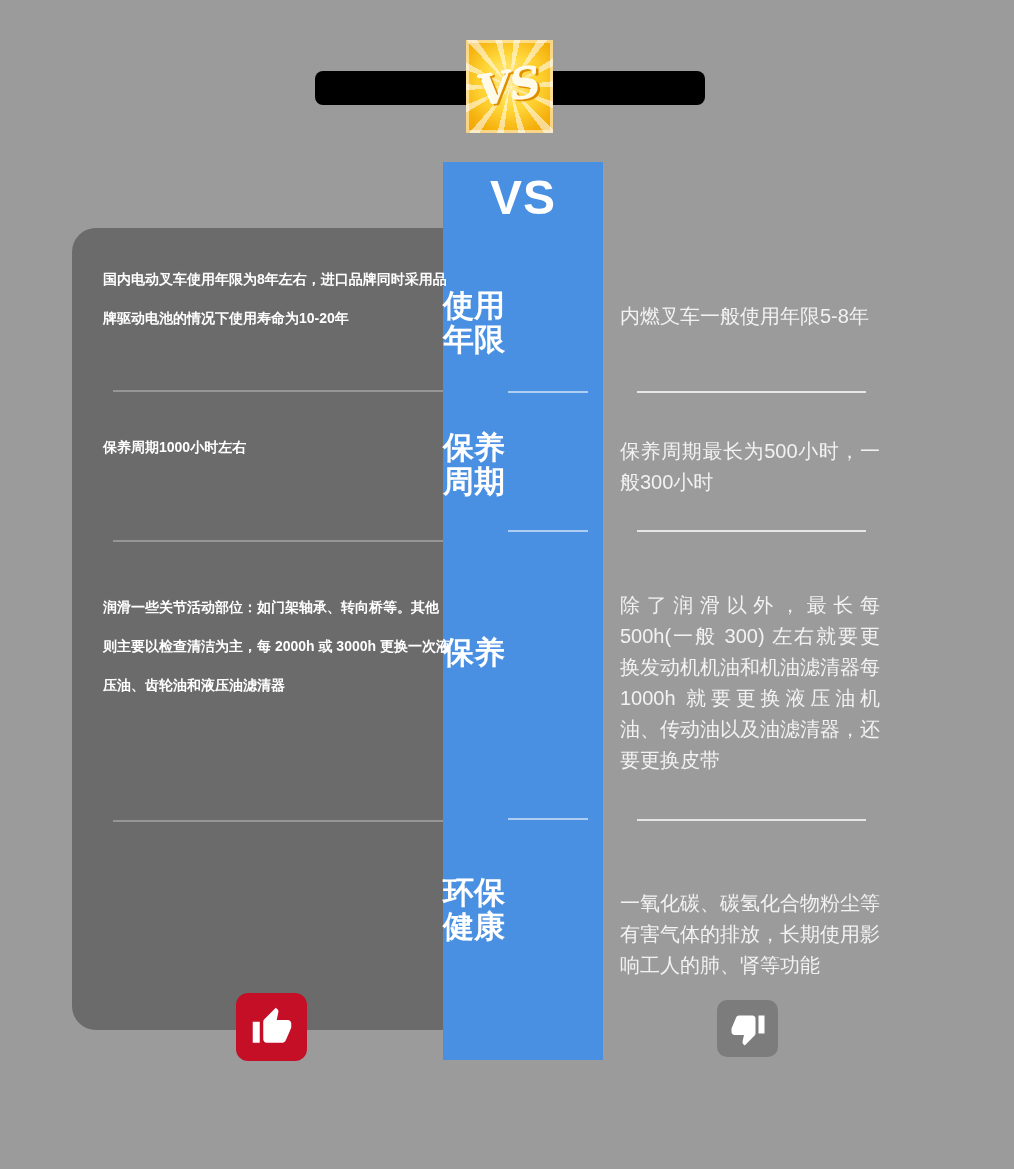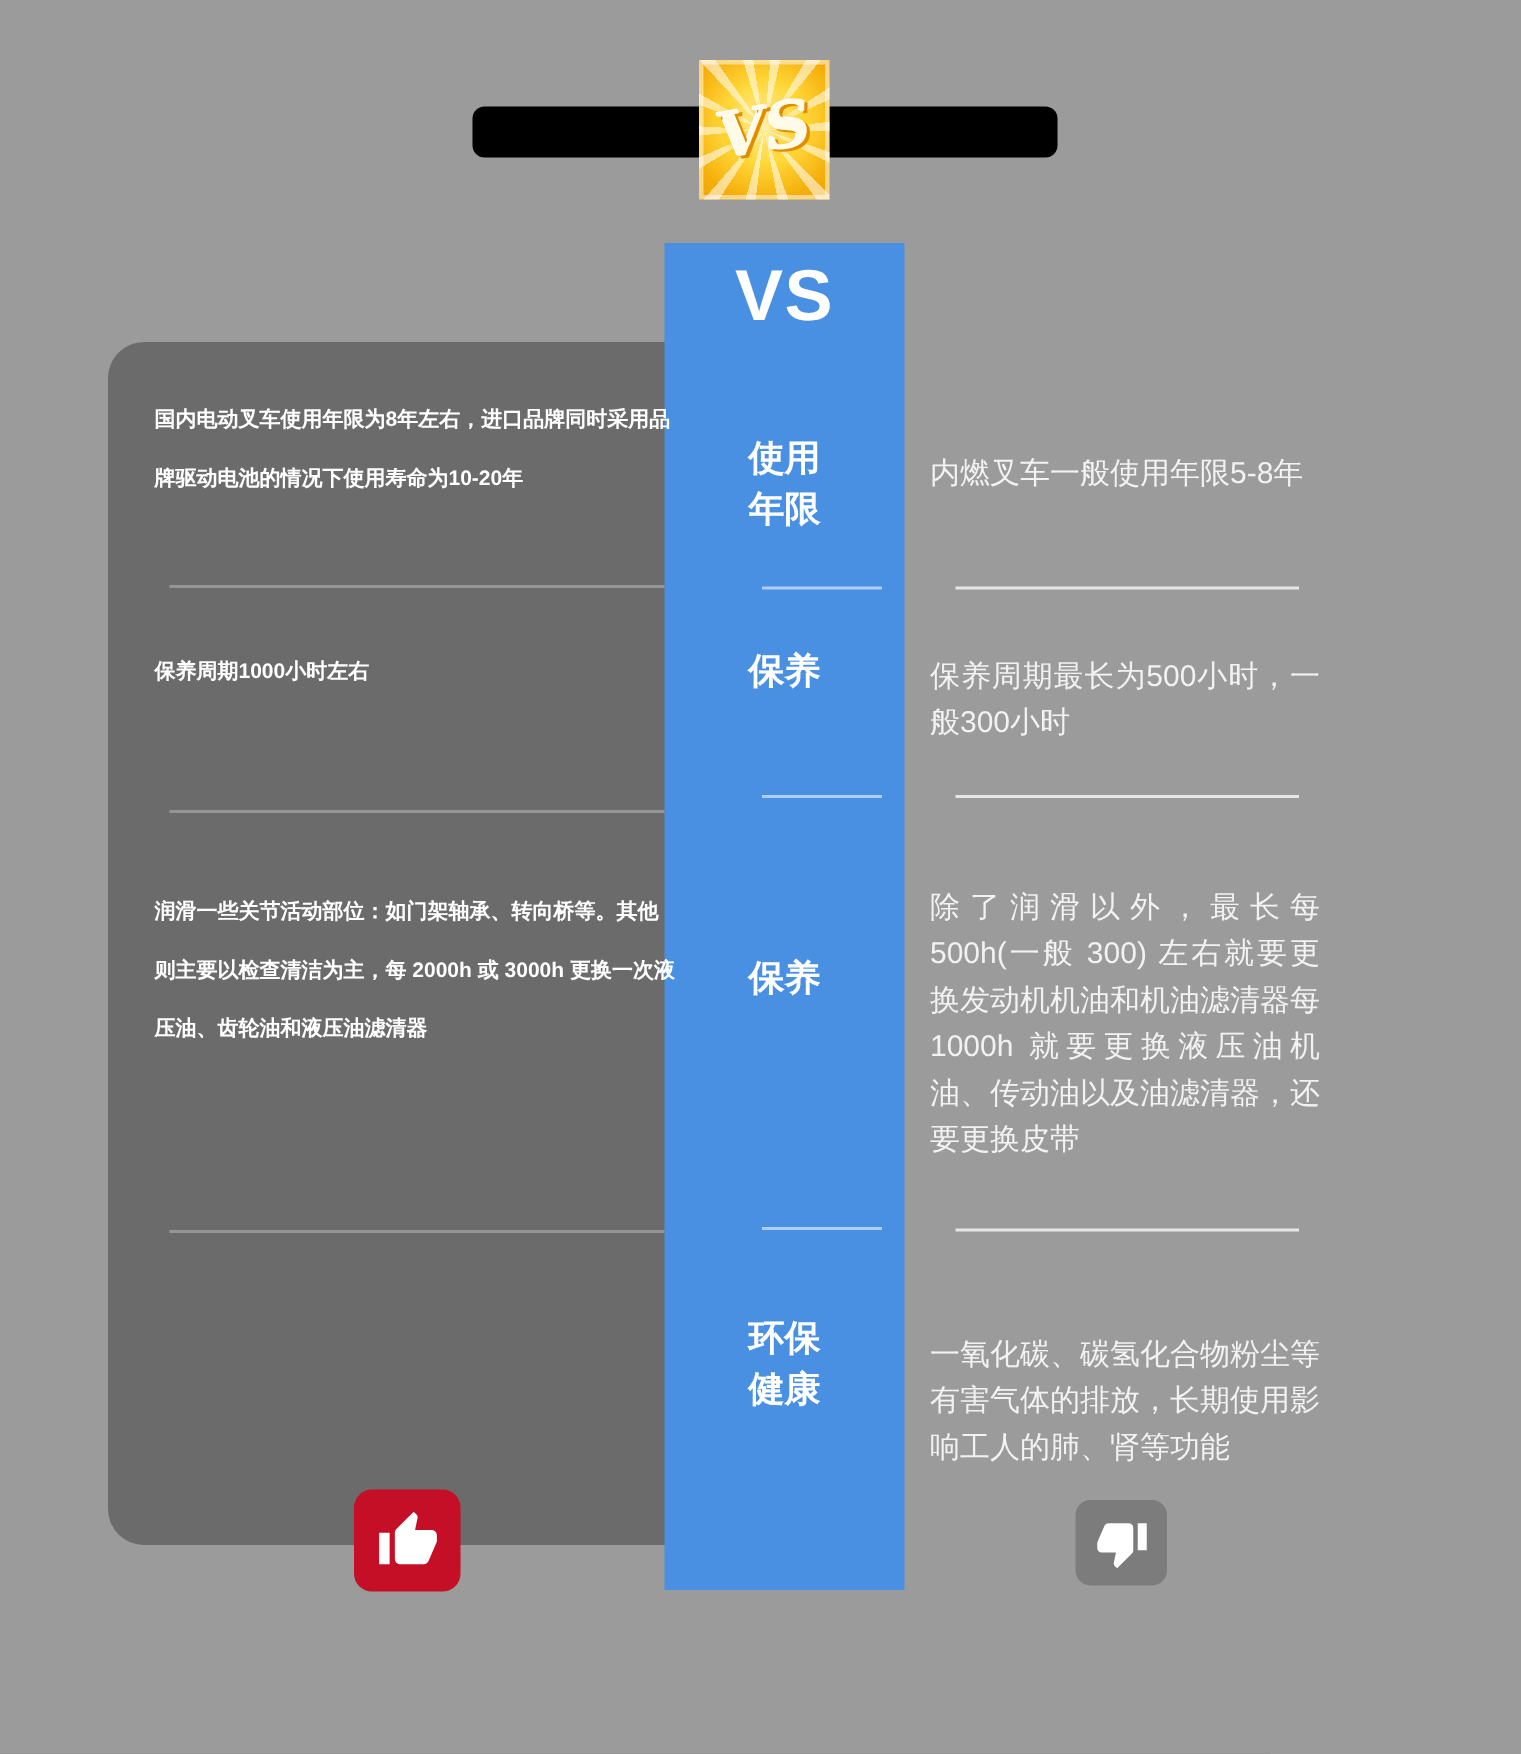--- a/index.html
+++ b/index.html
@@ -29,22 +29,22 @@
   .blue-col { position:absolute; left:443px; top:162px; width:160px; height:898px;
               background:var(--blue,#4a90e2); z-index:2; }
   .blue-vs { position:absolute; top:8px; left:0; width:100%; text-align:center;
              font-size:48px; font-weight:bold; color:#fff; letter-spacing:1px; }
 
   
   .left-panel { position:absolute; left:72px; top:228px; width:421px; height:802px;
                 background:var(--panel-bg,#6b6b6b); border-radius:24px; z-index:1; }
 
   
-  .cat { position:absolute; left:443px; width:160px; text-align:center; color:#fff;
-         font-weight:bold; font-size:24px; line-height:34px; z-index:3; }
+  .cat { position:absolute; left:443px; width:160px; text-align:left; color:#fff;
+         font-weight:bold; font-size:31px; line-height:34px; z-index:3; }
   .cat span { display:block; }
   .cat-r1{top:289px} .cat-r2{top:431px} .cat-r3{top:636px} .cat-r4{top:876px}
 
   
   .ltext { position:absolute; left:103px; width:348px; color:var(--left-text,#fff);
            font-size:14px; line-height:39px; font-weight:bold; z-index:2; }
   .ltext-r1{top:260px} .ltext-r2{top:428px} .ltext-r3{top:588px} .ltext-r4{top:883px}
 
   
   .rtext { position:absolute; left:620px; width:260px; color:var(--right-text,#f2f2f2);
@@ -94,20 +94,21 @@
     <span>年限</span>
   </div>
   <div class="ltext ltext-r1">国内电动叉车使用年限为8年左右，进口品牌同时采用品牌驱动电池的情况下使用寿命为10-20年</div>
   <div class="rtext rtext-r1">内燃叉车一般使用年限5-8年</div>
   <div class="ldiv ldiv-1"></div>
   <div class="bdiv bdiv-1"></div>
   <div class="rdiv rdiv-1"></div>
 
   <div class="cat cat-r2">
     <span>保养</span>
+    <span>周期</span>
   </div>
   <div class="ltext ltext-r2">保养周期1000小时左右</div>
   <div class="rtext rtext-r2">保养周期最长为500小时，一般300小时</div>
   <div class="ldiv ldiv-2"></div>
   <div class="bdiv bdiv-2"></div>
   <div class="rdiv rdiv-2"></div>
 
   <div class="cat cat-r3">
     <span>保养</span>
   </div>

